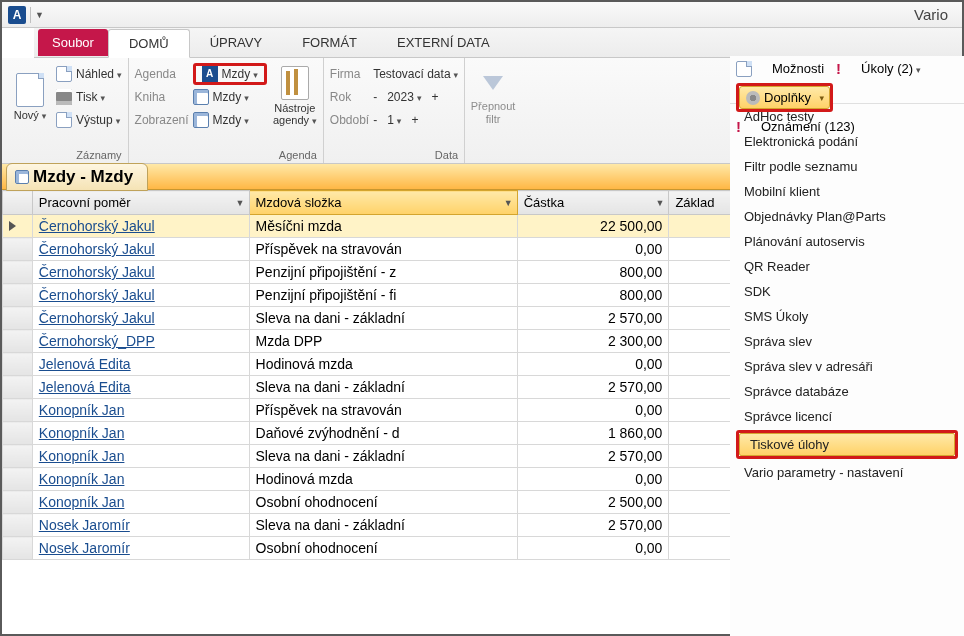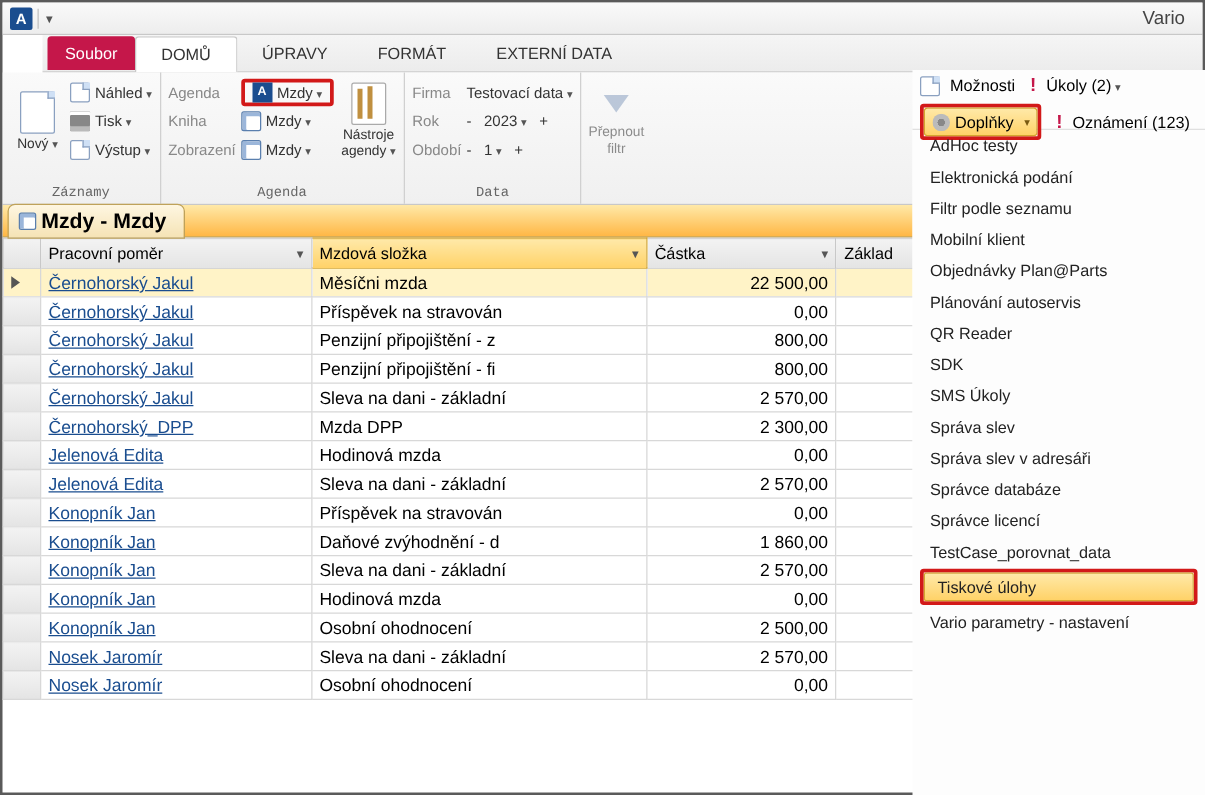--- a/index.html
+++ b/index.html
@@ -16,21 +16,21 @@
 
 .tabs-row { height:30px; background:linear-gradient(#f5f5f5,#ececec); display:flex; align-items:center; padding-left:4px; border-bottom:1px solid #c8c8c8;margin-left:32px;}
 .file-tab { background:#c5174a; color:#fff; padding:6px 14px; font-size:13px; border-top-left-radius:3px; border-top-right-radius:3px;}
 .tab { padding:6px 20px; color:#333; font-size:13px;}
 .tab.active { background:#fff; border:1px solid #c8c8c8; border-bottom:1px solid #fff; margin-bottom:-1px; border-top-left-radius:3px;border-top-right-radius:3px;}
 
 
 .ribbon { height:106px; background:linear-gradient(#fafafa,#f0f0f0); display:flex; border-bottom:1px solid #c8c8c8; position:relative;}
 .rgroup { border-right:1px solid #d0d0d0; display:flex; flex-direction:column; padding:4px 6px 2px 6px;}
 .rgroup-body { flex:1; display:flex; }
-.rgroup-label { text-align:center; font-size:11px; color:#666; margin-top:18px;font-family:Liberation Mono, monospace;}
+.rgroup-label { text-align:right; font-size:11px; color:#666; margin-top:18px;}
 .big-btn { display:flex; flex-direction:column; align-items:center; justify-content:center; width:44px; }
 .big-btn .ico { width:32px; height:32px; }
 .big-btn .lbl { font-size:11px; color:#333; margin-top:2px;}
 .small-col { display:flex; flex-direction:column; justify-content:space-around; margin-left:4px;}
 .small-row { display:flex; align-items:center; height:22px; gap:4px; font-size:12px; color:#333; white-space:nowrap;}
 .small-row .ico { width:16px; height:16px; display:inline-block;}
 .lbl-gray { color:#888; }
 .arrow-dn::after { content:"▾"; font-size:9px; margin-left:3px; color:#555;}
 .highlight-red { border:3px solid #d21919; border-radius:3px; }
 
@@ -48,21 +48,21 @@
 .grid td { border:1px solid #d8d8d8; padding:3px 6px; font-size:14px; white-space:nowrap; overflow:hidden;}
 .grid td.link { color:#1a4d8f; text-decoration:underline; }
 .grid td.num { text-align:right; }
 .grid tr.selrow td { background:#fff3c7; }
 .grid tr.selrow td:first-child::before { content:""; display:inline-block; width:0;height:0;border-top:5px solid transparent;border-bottom:5px solid transparent;border-left:7px solid #555;margin-right:2px;}
 .rowhead { width:22px; background:linear-gradient(#f3f3f3,#e4e4e4); }
 
 
 .right-panel { position:absolute; right:0; top:0; bottom:0; width:234px; background:#fdfdfd; z-index:10; }
 .right-ribbon { height:48px; padding:4px 6px; display:flex; flex-wrap:wrap; gap:6px 12px; border-bottom:1px solid #e0e0e0;}
-.rr-item { display:flex; align-items:center; gap:8px; font-size:13px;}
+.rr-item { display:flex; align-items:center; gap:20px; font-size:13px;}
 .rr-item .ico { width:16px;height:16px;}
 .doplnky-btn { background:linear-gradient(#ffe9a8,#ffd268); border:1px solid #d4a52e; border-radius:3px; padding:3px 18px 3px 6px; display:flex; align-items:center; gap:4px; font-size:13px; position:relative;}
 .doplnky-btn::after { content:"▾"; font-size:9px; position:absolute; right:5px; color:#7a5a10;}
 .dd-menu { background:#fdfdfd; }
 .dd-item { padding:5px 14px; font-size:13px; color:#222;}
 .dd-item.hover { background:linear-gradient(#ffe9a8,#ffd268); border:1px solid #d4a52e; border-radius:2px; padding:4px 13px;}
 .red-box-menu { border:3px solid #d21919; border-radius:3px; margin:1px 6px;}
 .red-box-menu .dd-item { padding:3px 10px;}
 
 .sicon { display:inline-block; border-radius:2px; }
@@ -401,19 +401,18 @@
       <div class="dd-item">Mobilní klient</div>
       <div class="dd-item">Objednávky Plan@Parts</div>
       <div class="dd-item">Plánování autoservis</div>
       <div class="dd-item">QR Reader</div>
       <div class="dd-item">SDK</div>
       <div class="dd-item">SMS Úkoly</div>
       <div class="dd-item">Správa slev</div>
       <div class="dd-item">Správa slev v adresáři</div>
       <div class="dd-item">Správce databáze</div>
       <div class="dd-item">Správce licencí</div>
-      <div class="dd-item">TestCase_porovnat_data</div>
       <div class="red-box-menu">
         <div class="dd-item hover">Tiskové úlohy</div>
       </div>
       <div class="dd-item">Vario parametry - nastavení</div>
     </div>
 </div>
 
 </body></html>

